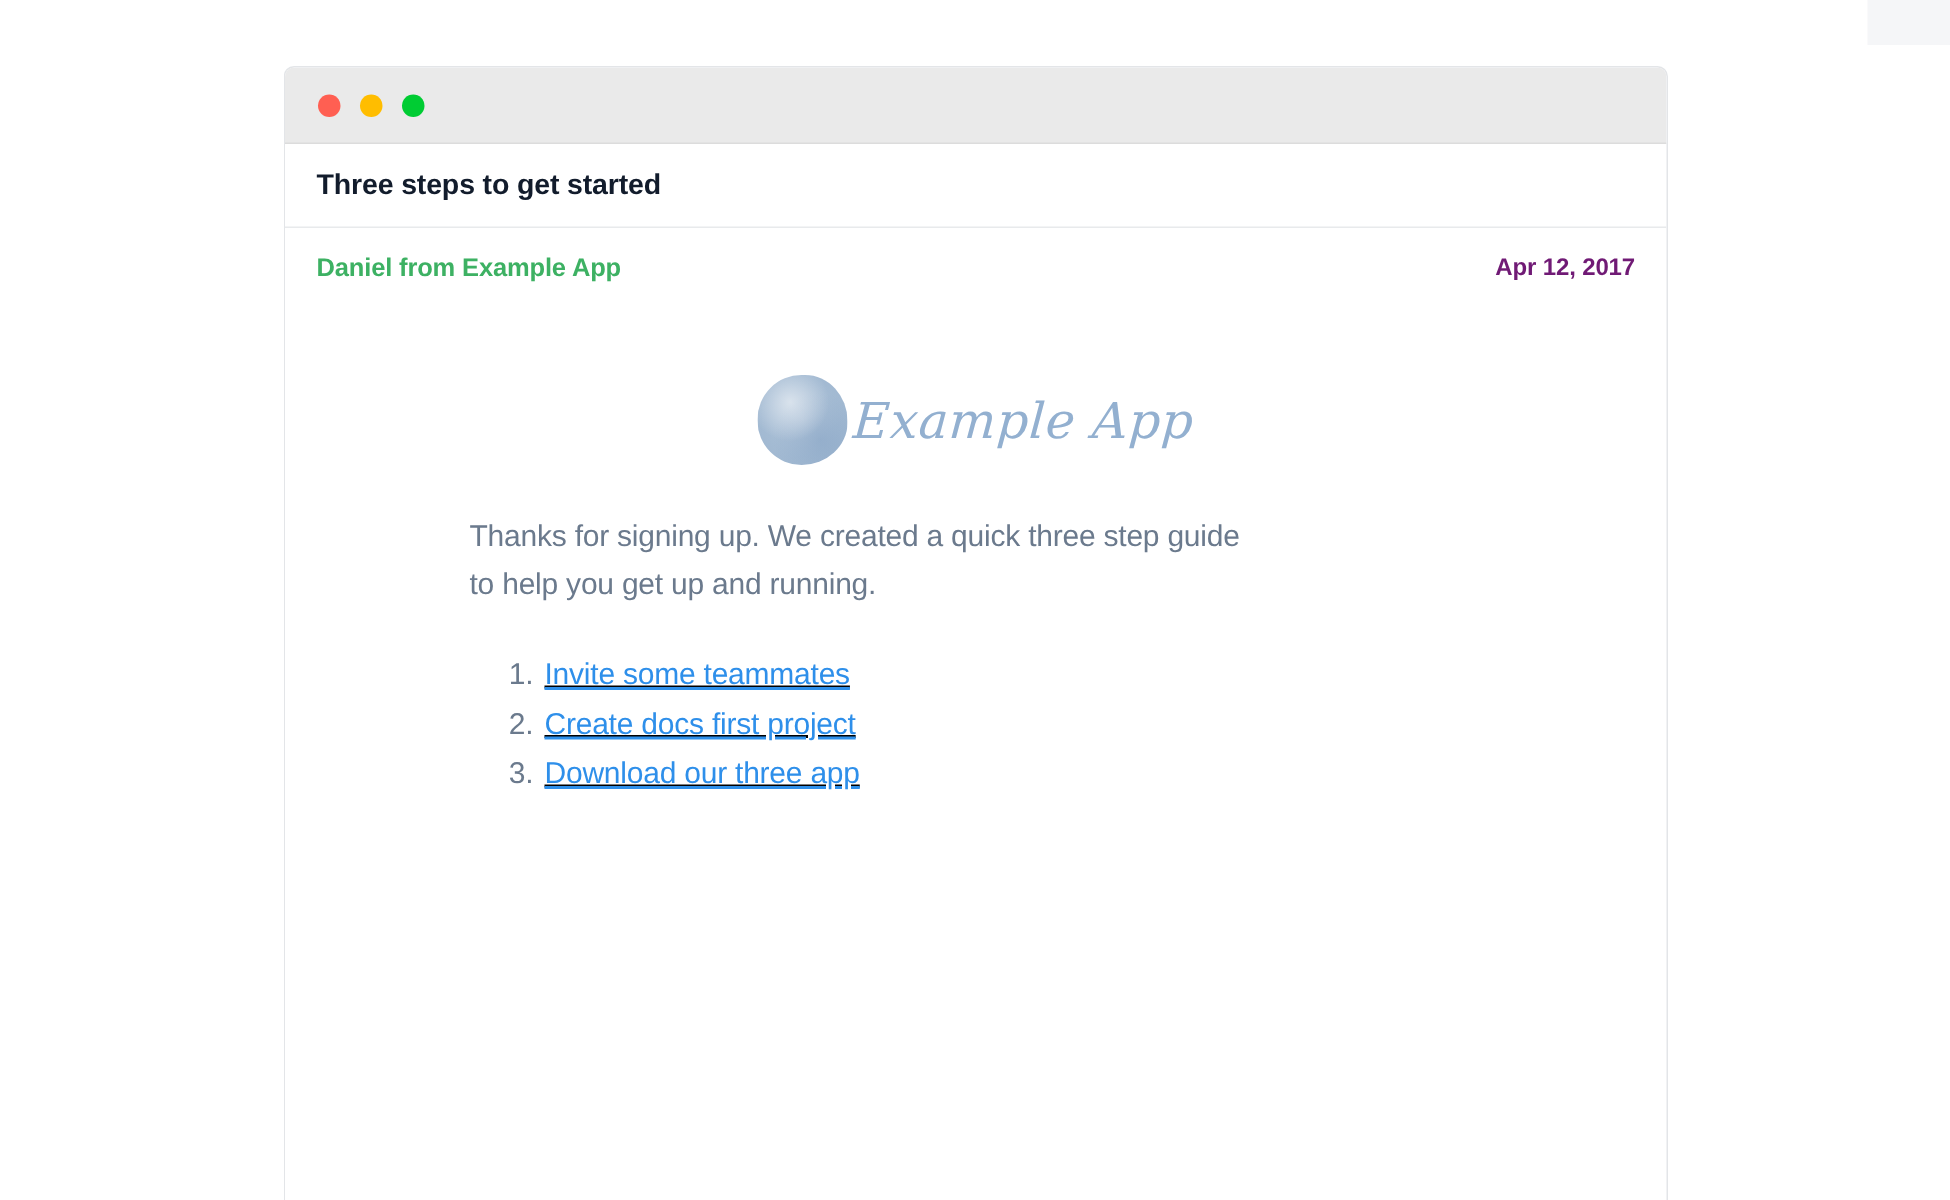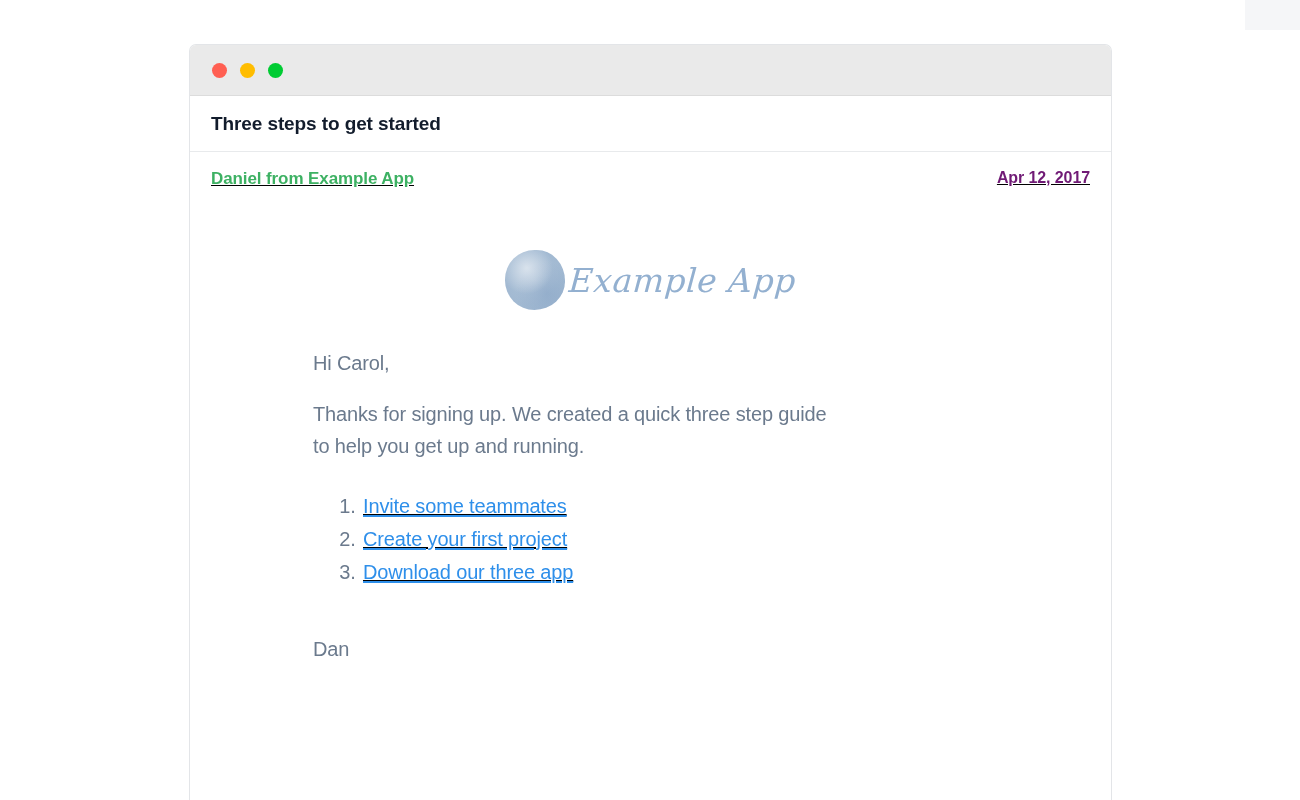--- a/index.html
+++ b/index.html
@@ -72,24 +72,23 @@
   #subject-title {
     font-size: 19px;
     font-weight: bold;
     color: #121c2c;
     letter-spacing: -0.1px;
   }
 
   
   #meta-row {
     display: flex;
-    align-items: flex-start;
+    align-items: center;
     justify-content: space-between;
     padding: 17px 21px 0 21px;
-    text-decoration: underline;
   }
   #sender-name {
     font-size: 17px;
     font-weight: bold;
     color: #3db163;
     letter-spacing: -0.1px;
   }
   #message-date {
     font-size: 16px;
     font-weight: bold;
@@ -197,36 +196,34 @@
 
   <div id="email-body">
 
     <div id="logo-lockup">
       <span id="logo-mark"></span>
       <span id="logo-wordmark">Example App</span>
     </div>
 
     <div id="text-column">
 
-      <p id="greeting" class="body-text">Hi Carol,</p>
 
       <p id="intro-paragraph" class="body-text">Thanks for signing up. We created a quick three step guide to help you get up and running.</p>
 
       <ol id="steps-list">
         <li>
           <a href="#">Invite some teammates</a>
         </li>
         <li>
-          <a href="#">Create your first project</a>
+          <a href="#">Create docs first project</a>
         </li>
         <li>
           <a href="#">Download our three app</a>
         </li>
       </ol>
 
 
       <div id="signoff-block">
-        <p class="body-text">Dan</p>
       </div>
 
     </div>
   </div>
 </div>
 
 </body></html>

